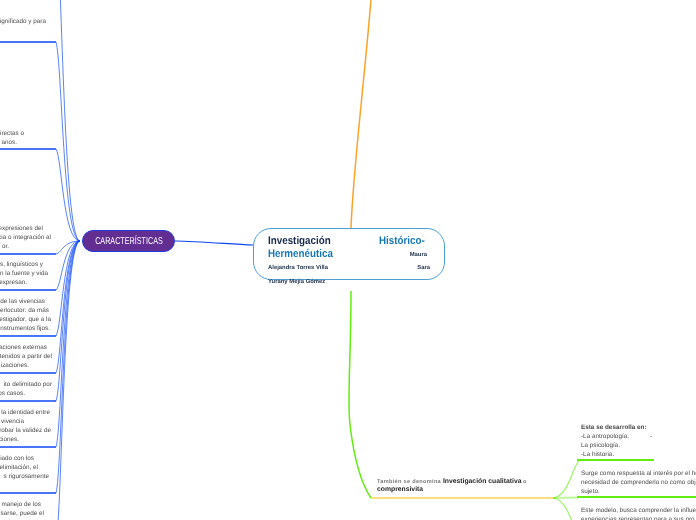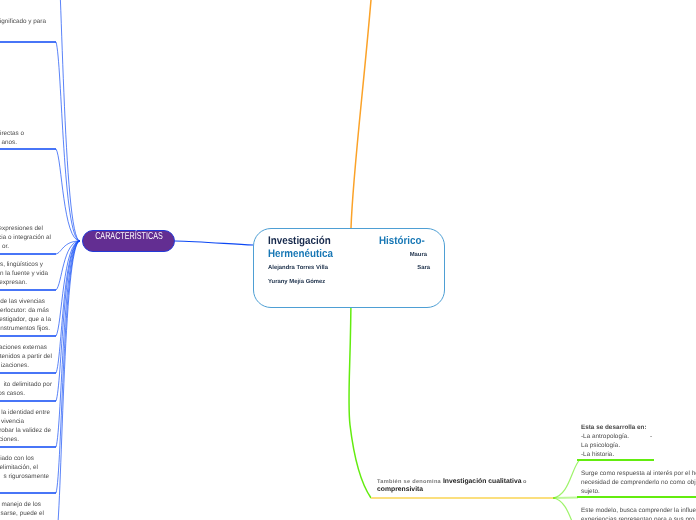--- a/index.html
+++ b/index.html
@@ -10,39 +10,39 @@
         will-change:transform;}
   *{-webkit-font-smoothing:antialiased;-moz-osx-font-smoothing:grayscale;}
   svg#links{position:absolute;left:0;top:0;width:696px;height:520px;}
 
   
   .leaf{position:absolute;color:#4a4a4a;font-size:6.35px;line-height:9.3px;
         white-space:pre;}
   .leaf.left{text-align:right;}
 
   
-  #center{position:absolute;left:253px;top:228px;width:192px;height:80px;
+  #center{position:absolute;left:253px;top:228px;width:192px;height:52px;
           box-sizing:border-box;border:1.4px solid #4e9fd4;border-radius:18px;
           background:#ffffff;}
   .cline{position:absolute;left:14px;right:14px;height:0;}
   .cline > span{position:absolute;top:0;white-space:pre;}
   .cline .L{left:0;}
   .cline .R{right:0;}
   .t1{font-size:11.1px;font-weight:bold;color:#16294c;line-height:11px;
       display:inline-block;transform:scaleX(0.885);transform-origin:left top;}
   .t2{font-size:11.1px;font-weight:bold;color:#1777b5;line-height:11px;
       display:inline-block;transform:scaleX(0.885);transform-origin:left top;}
   .small{font-size:5.9px;font-weight:bold;color:#23364f;line-height:6px;}
   .cline .R.t2{transform-origin:right top;}
 
   
   #pill{position:absolute;left:82px;top:230px;width:93px;height:22px;
         box-sizing:border-box;border-radius:11px;background:#632e92;
         border:1.7px solid #2439d8;
-        display:flex;justify-content:center;}
+        display:flex;align-items:center;justify-content:center;}
   #pill span{color:#ffffff;font-size:10px;letter-spacing:0px;
              display:inline-block;transform:scaleX(0.72);}
 
   
   #bleaf{position:absolute;left:377px;top:475px;width:210px;color:#3a3a3a;}
   #bleaf .bl{position:absolute;left:0;white-space:pre;line-height:8px;}
   #bleaf .pre{font-size:5.6px;font-weight:bold;color:#787878;letter-spacing:0.3px;}
   #bleaf .bd{font-size:6.8px;font-weight:bold;color:#1e1e1e;}
   #bleaf .mi{font-size:5.6px;font-weight:bold;color:#787878;}
 </style>

